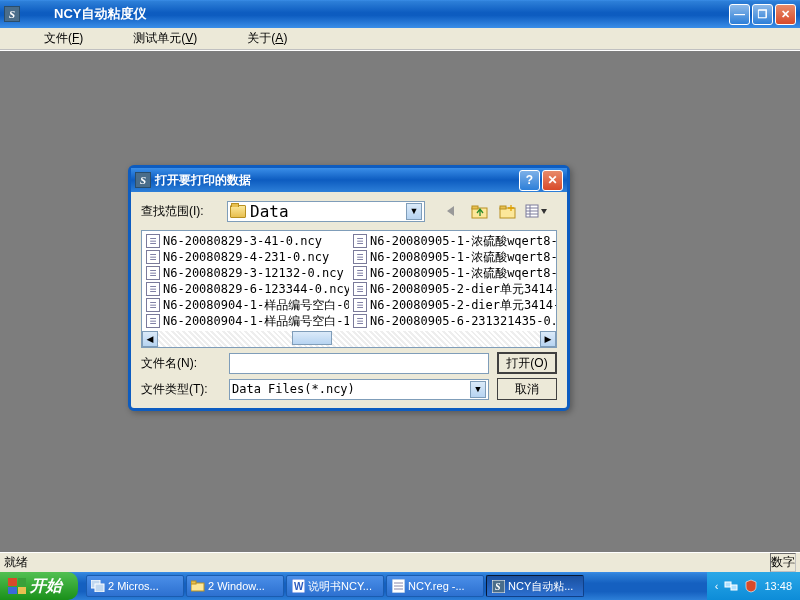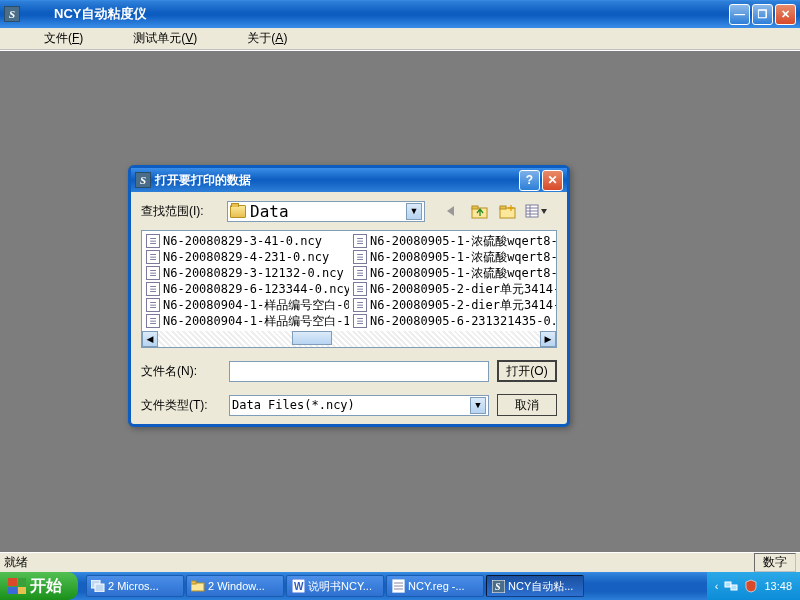--- a/index.html
+++ b/index.html
@@ -46,35 +46,35 @@
 .file-list { height: 118px; border: 1px solid #7f9db9; background: #fff; position: relative; overflow: hidden; }
 .file-cols { display: flex; height: 100px; }
 .file-col { flex: 1; padding: 2px 4px; overflow: hidden; }
 .file-item { display: flex; align-items: center; height: 16px; white-space: nowrap; cursor: pointer; font-family: monospace, sans-serif; font-size: 12px; }
 .file-ico { width: 14px; height: 14px; border: 1px solid #7a7a9a; background: #fff; margin-right: 3px; display: flex; align-items: center; justify-content: center; font-size: 8px; color: #5a5a8a; flex-shrink: 0; }
 .hscroll { position: absolute; bottom: 0; left: 0; right: 0; height: 16px; background: #ece9d8; display: flex; }
 .hscroll .sbtn { width: 16px; height: 16px; background: linear-gradient(#dbeaf9, #b7d4f1); border: 1px solid #7f9db9; display: flex; align-items: center; justify-content: center; font-size: 9px; cursor: pointer; }
 .hscroll .strack { flex: 1; background: repeating-linear-gradient(45deg, #eee, #eee 2px, #fff 2px, #fff 4px); position: relative; }
 .hscroll .sthumb { position: absolute; left: 35%; width: 40px; height: 14px; top: 0; background: linear-gradient(#dbeaf9, #b7d4f1); border: 1px solid #7f9db9; cursor: pointer; }
 
-.form-row { display: flex; align-items: center; gap: 8px; margin-top: 12px; }
+.form-row { display: flex; align-items: center; gap: 8px; margin-top: 4px; }
 .form-row .flabel { width: 80px; }
 .text-input { flex: 1; height: 21px; border: 1px solid #7f9db9; background: #fff; padding: 0 3px; font-family: monospace; font-size: 12px; }
 .combo-box { flex: 1; height: 21px; border: 1px solid #7f9db9; background: #fff; display: flex; align-items: center; padding: 0 2px; font-family: monospace; font-size: 12px; }
 .combo-box .ctext { flex: 1; }
 .btn { width: 60px; height: 22px; border: 1px solid #404040; background: #ece9d8; cursor: pointer; font-size: 12px; padding: 0; }
 .btn-default { border: 2px solid #404040; }
 
 .statusbar { height: 20px; background: #ece9d8; border-top: 1px solid #fff; display: flex; align-items: center; padding: 0 4px; }
 .statusbar .stat-left { flex: 1; }
-.statusbar .stat-right { border: 1px inset #c0c0c0; padding: 0 8px; margin-left: 44px; }
+.statusbar .stat-right { border: 1px inset #c0c0c0; padding: 0 0; margin-left: 44px; }
 
 
 .taskbar { position: absolute; bottom: 0; left: 0; width: 800px; height: 28px; background: linear-gradient(to bottom, #3a8ee8 0%, #2d7fd8 8%, #1560c0 40%, #1560c0 70%, #2d7fd8 100%); display: flex; align-items: center; }
-.start-btn { height: 28px; padding: 0 16px 0 8px; background: linear-gradient(to bottom, #52c052, #1a901a); border-radius: 0 10px 10px 0; display: flex; align-items: center; color: #fff; font-weight: bold; font-size: 16px; cursor: pointer; gap: 4px; }
+.start-btn { height: 28px; padding: 0 16px 0 8px; background: linear-gradient(to bottom, #52c052, #1a901a); border-radius: 0 10px 10px 0; display: flex; align-items: center; color: #fff; font-weight: bold; font-style: italic; font-size: 16px; cursor: pointer; gap: 4px; }
 .win-logo { width: 18px; height: 16px; display: grid; grid-template-columns: 1fr 1fr; grid-template-rows: 1fr 1fr; gap: 1px; }
 .win-logo span:nth-child(1){ background:#d84a2a; } .win-logo span:nth-child(2){ background:#3aa03a; } .win-logo span:nth-child(3){ background:#3a6ad8; } .win-logo span:nth-child(4){ background:#e8c050; }
 .task-items { display: flex; gap: 2px; margin-left: 8px; flex: 1; overflow: hidden; }
 .task-item { height: 22px; min-width: 98px; max-width: 100px; background: linear-gradient(#4a8ee8, #2d70d0); border: 1px solid #1a5cb0; border-radius: 2px; display: flex; align-items: center; padding: 4px 4px; color: #fff; font-size: 11px; cursor: pointer; overflow: hidden; white-space: nowrap; gap: 3px; }
 .task-item.active { background: linear-gradient(#1a50a0, #2d70d0); border: 1px inset #104088; }
 .task-ico { width: 14px; height: 14px; flex-shrink: 0; display: flex; align-items: center; justify-content: center; }
 .systray { height: 28px; background: linear-gradient(to bottom, #2aa8e8, #0d8cd8); padding: 0 8px; display: flex; align-items: center; gap: 6px; color: #fff; font-size: 11px; }
 .tray-chevron { color: #fff; cursor: pointer; font-size: 11px; }
 .tray-ico { width: 14px; height: 14px; display: flex; align-items: center; justify-content: center; }
 </style>

